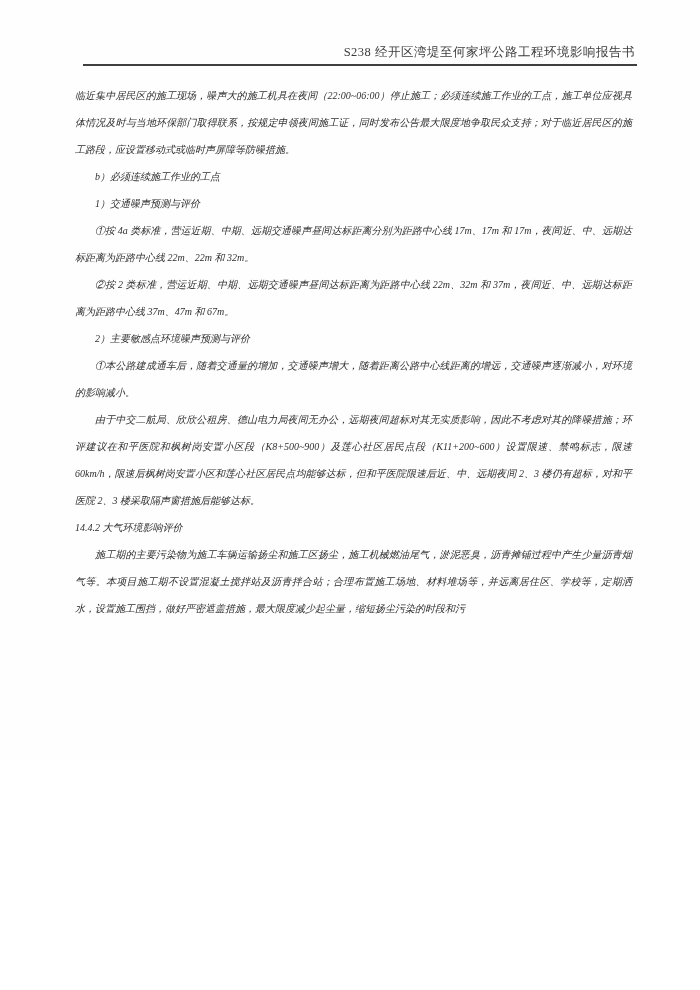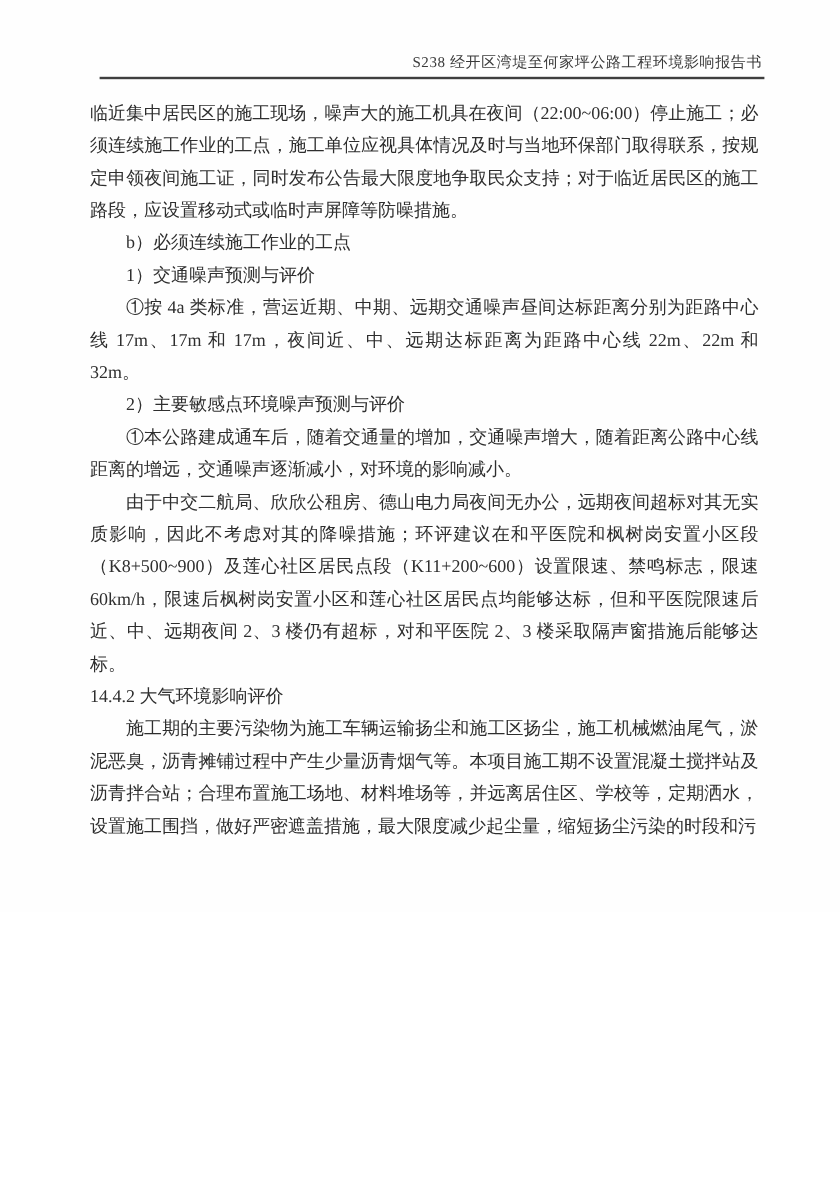--- a/index.html
+++ b/index.html
@@ -34,24 +34,25 @@
   .header-rule {
     margin-top: 3px;
     height: 0;
     border-bottom: 2px solid #3f3f3f;
   }
   .doc-body {
     position: absolute;
     top: 82px;
     left: 75px;
     width: 557px;
-    font-size: 15px;
+    font-size: 10px;
     line-height: 27px;
     text-align: justify;
     text-justify: inter-ideograph;
+    font-style: italic;
   }
   .doc-body p.para {
     margin: 0;
     padding: 0;
   }
   .doc-body p.para.indent {
     text-indent: 2em;
   }
   .doc-body p.para.heading {
     text-indent: 0;
@@ -76,20 +77,21 @@
   <div class="header">
     <div class="header-text">S238 经开区湾堤至何家坪公路工程环境影响报告书</div>
     <div class="header-rule"></div>
   </div>
 
   <div class="doc-body">
       <p class="para body">临近集中居民区的施工现场，噪声大的施工机具在夜间（22:00~06:00）停止施工；必须连续施工作业的工点，施工单位应视具体情况及时与当地环保部门取得联系，按规定申领夜间施工证，同时发布公告最大限度地争取民众支持；对于临近居民区的施工路段，应设置移动式或临时声屏障等防噪措施。</p>
       <p class="para list-label indent">b）必须连续施工作业的工点</p>
       <p class="para list-label indent">1）交通噪声预测与评价</p>
       <p class="para body indent">①按 4a 类标准，营运近期、中期、远期交通噪声昼间达标距离分别为距路中心线 17m、17m 和 17m，夜间近、中、远期达标距离为距路中心线 22m、22m 和 32m。</p>
+      <p class="para body indent">②按 2 类标准，营运近期、中期、远期交通噪声昼间达标距离为距路中心线 22m、32m 和 37m，夜间近、中、远期达标距离为距路中心线 37m、47m 和 67m。</p>
       <p class="para list-label indent">2）主要敏感点环境噪声预测与评价</p>
       <p class="para body indent">①本公路建成通车后，随着交通量的增加，交通噪声增大，随着距离公路中心线距离的增远，交通噪声逐渐减小，对环境的影响减小。</p>
       <p class="para body indent">由于中交二航局、欣欣公租房、德山电力局夜间无办公，远期夜间超标对其无实质影响，因此不考虑对其的降噪措施；环评建议在和平医院和枫树岗安置小区段（K8+500~900）及莲心社区居民点段（K11+200~600）设置限速、禁鸣标志，限速 60km/h，限速后枫树岗安置小区和莲心社区居民点均能够达标，但和平医院限速后近、中、远期夜间 2、3 楼仍有超标，对和平医院 2、3 楼采取隔声窗措施后能够达标。</p>
       <p class="para heading">14.4.2 大气环境影响评价</p>
       <p class="para body indent">施工期的主要污染物为施工车辆运输扬尘和施工区扬尘，施工机械燃油尾气，淤泥恶臭，沥青摊铺过程中产生少量沥青烟气等。本项目施工期不设置混凝土搅拌站及沥青拌合站；合理布置施工场地、材料堆场等，并远离居住区、学校等，定期洒水，设置施工围挡，做好严密遮盖措施，最大限度减少起尘量，缩短扬尘污染的时段和污</p>
     </div>
 
   <div class="footer">
     <span class="page-number">174</span>
   </div>

